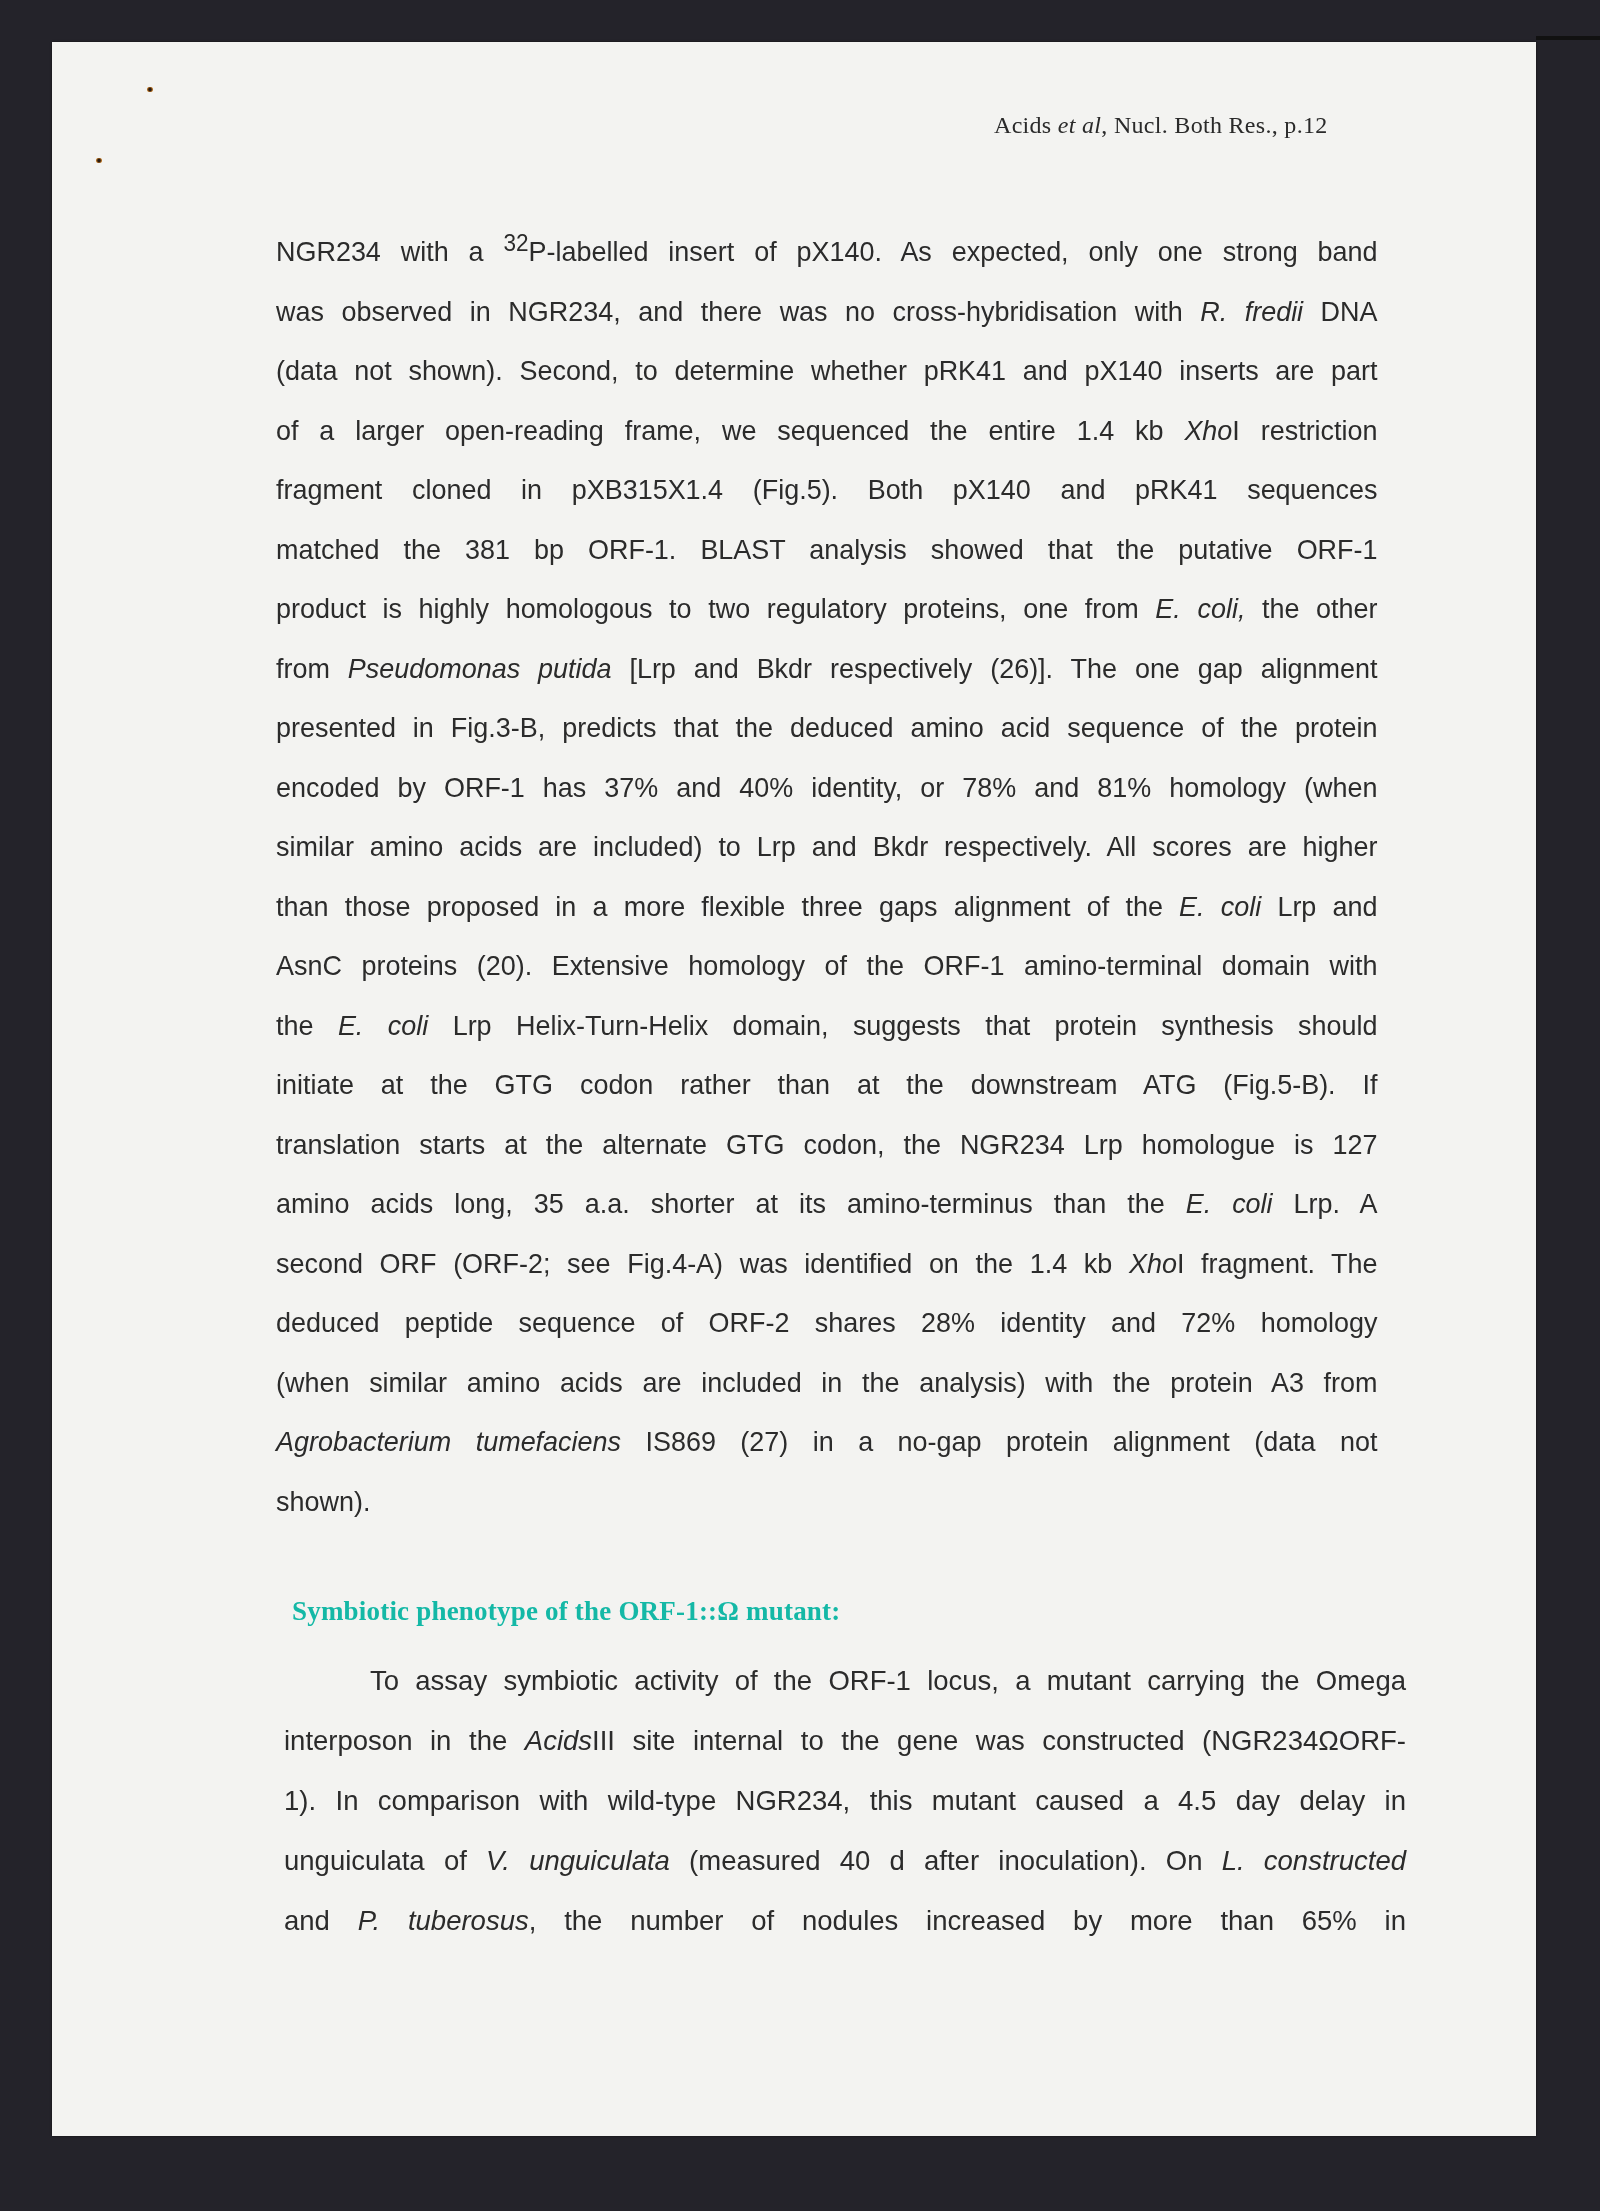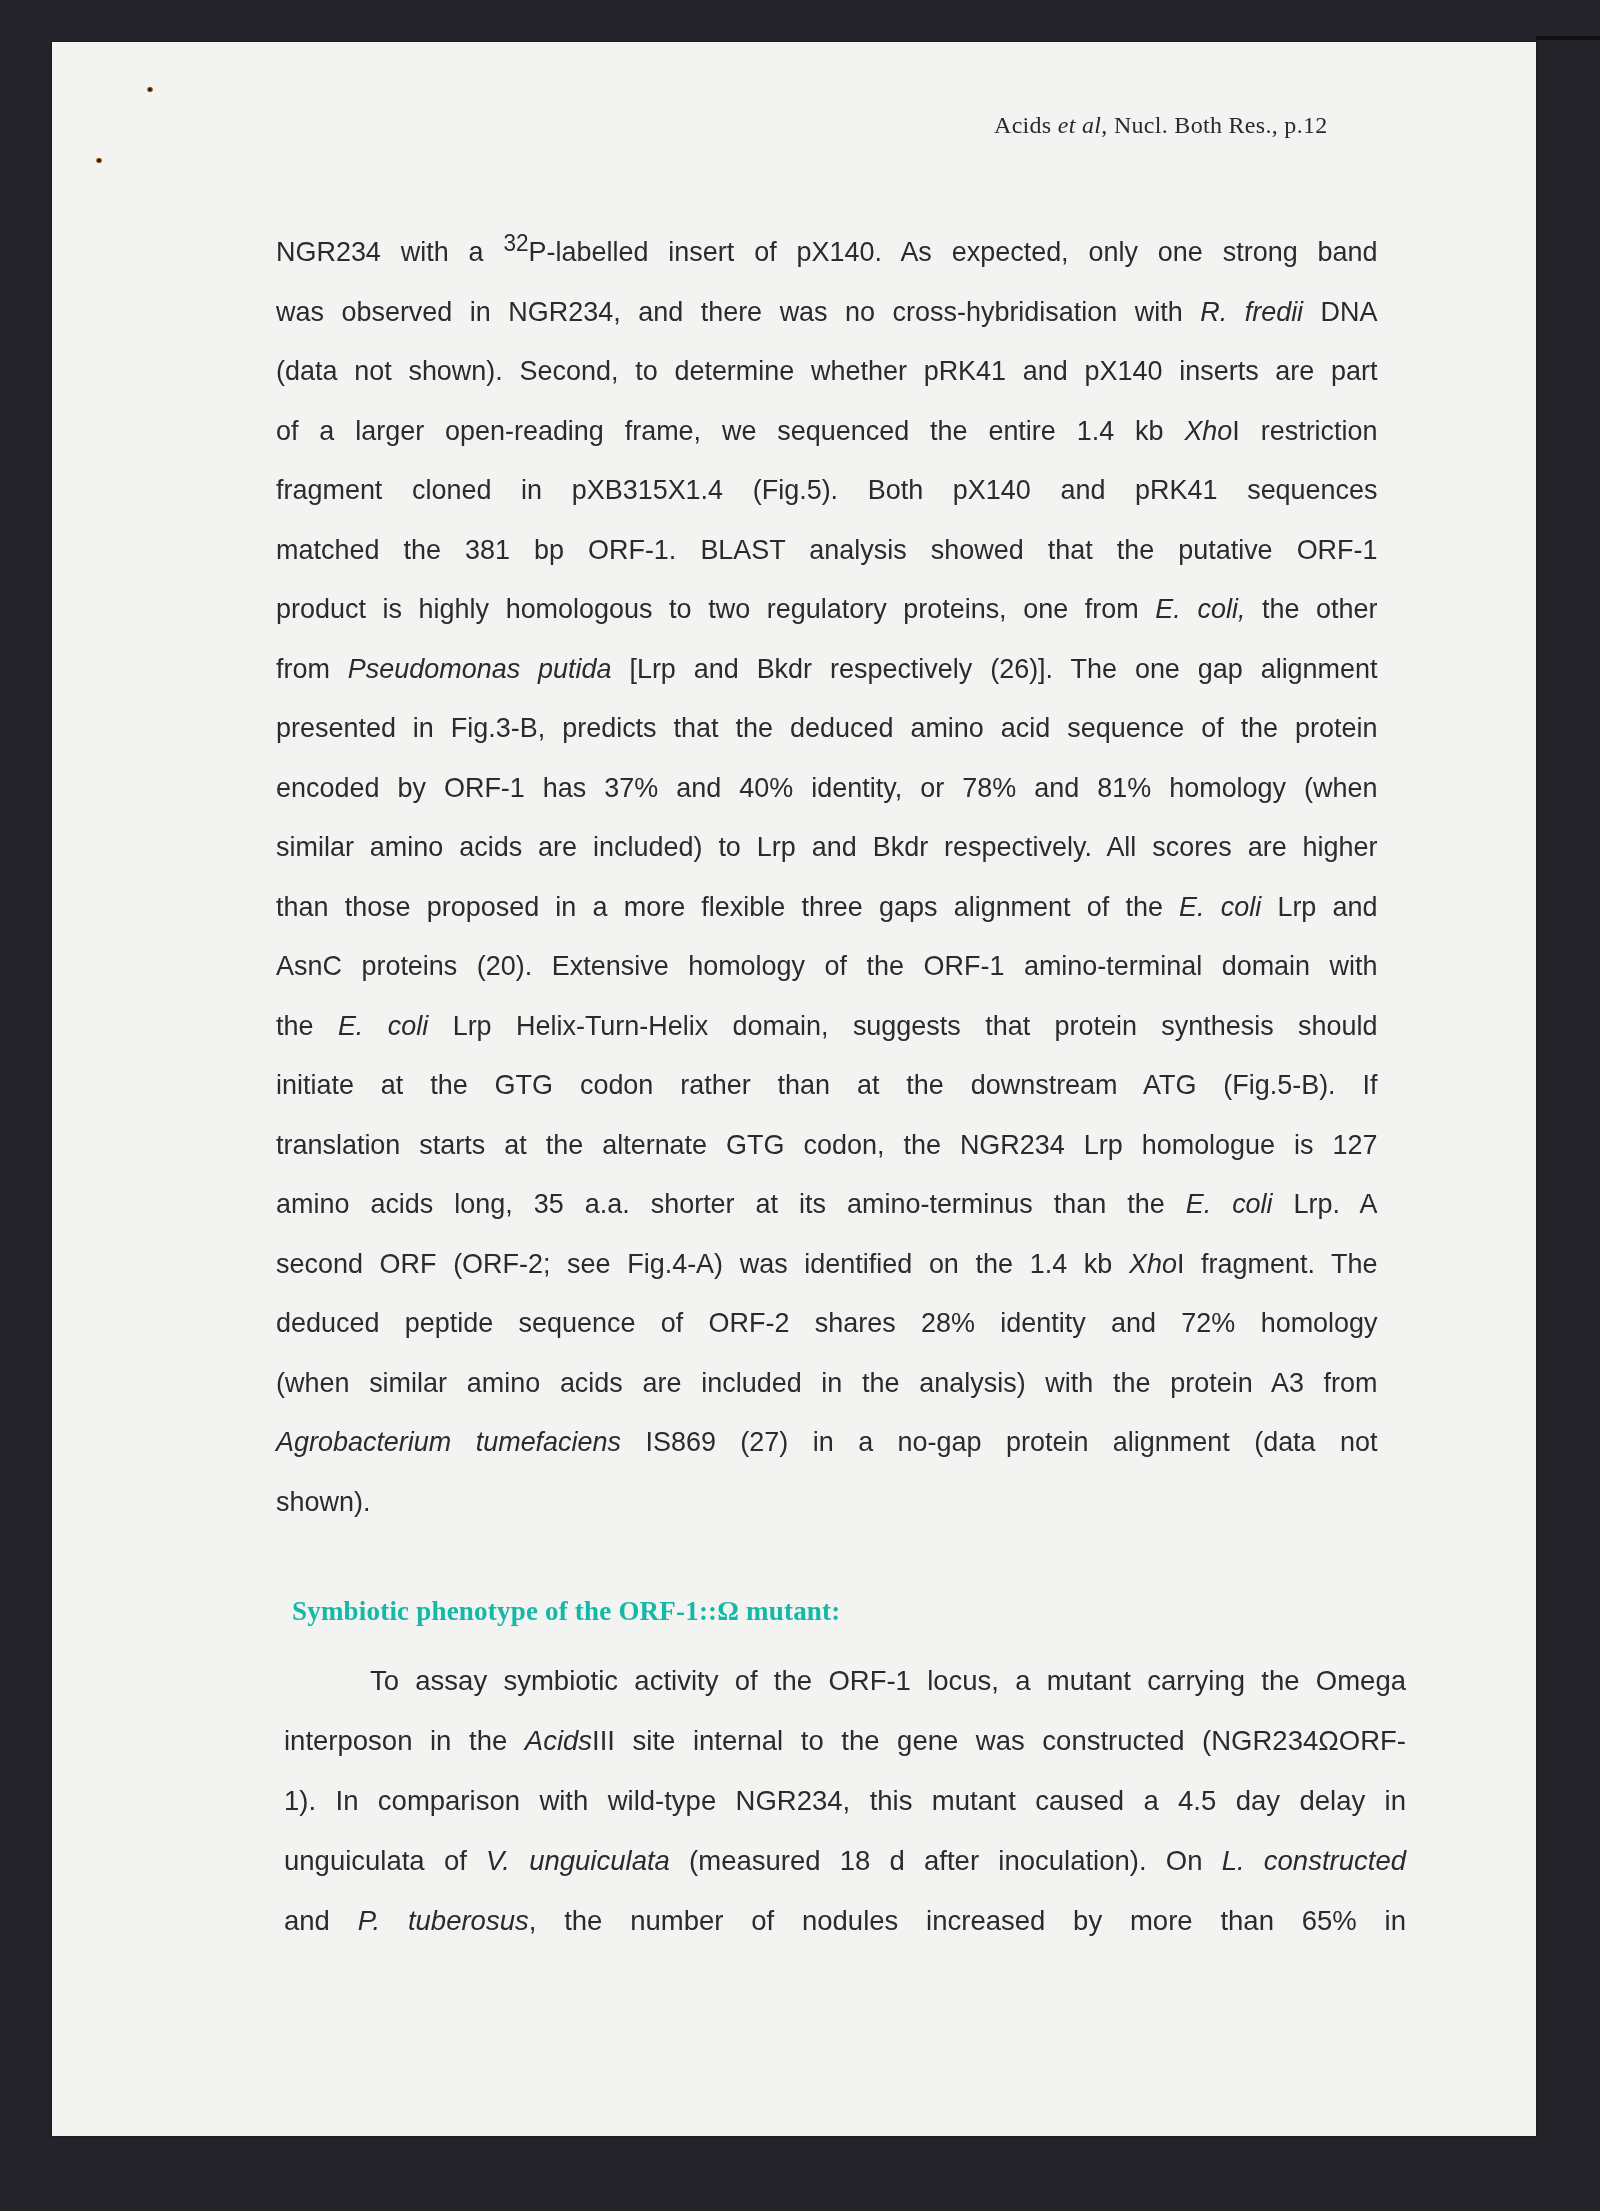--- a/index.html
+++ b/index.html
@@ -133,15 +133,15 @@
     <span class="line"><i>Agrobacterium tumefaciens</i><span> IS869 (27) in a no-gap protein alignment (data not</span></span>
     <span class="line last"><span>shown).</span></span>
   </div>
 
 <div class="heading">Symbiotic phenotype of the ORF-1::Ω mutant:</div>
 
 <div class="section2" id="para2">
     <span class="line indent"><span>To assay symbiotic activity of the ORF-1 locus, a mutant carrying the Omega</span></span>
     <span class="line"><span>interposon in the </span><i>Acids</i><span>III site internal to the gene was constructed (NGR234ΩORF-</span></span>
     <span class="line"><span>1). In comparison with wild-type NGR234, this mutant caused a 4.5 day delay in</span></span>
-    <span class="line"><span>unguiculata of </span><i>V. unguiculata</i><span> (measured 18 d after inoculation). On </span><i>L. constructed</i></span>
+    <span class="line"><span>unguiculata of </span><i>V. unguiculata</i><span> (measured 40 d after inoculation). On </span><i>L. constructed</i></span>
     <span class="line"><span>and </span><i>P. tuberosus</i><span>, the number of nodules increased by more than 65% in</span></span>
   </div>
 
 </body></html>

